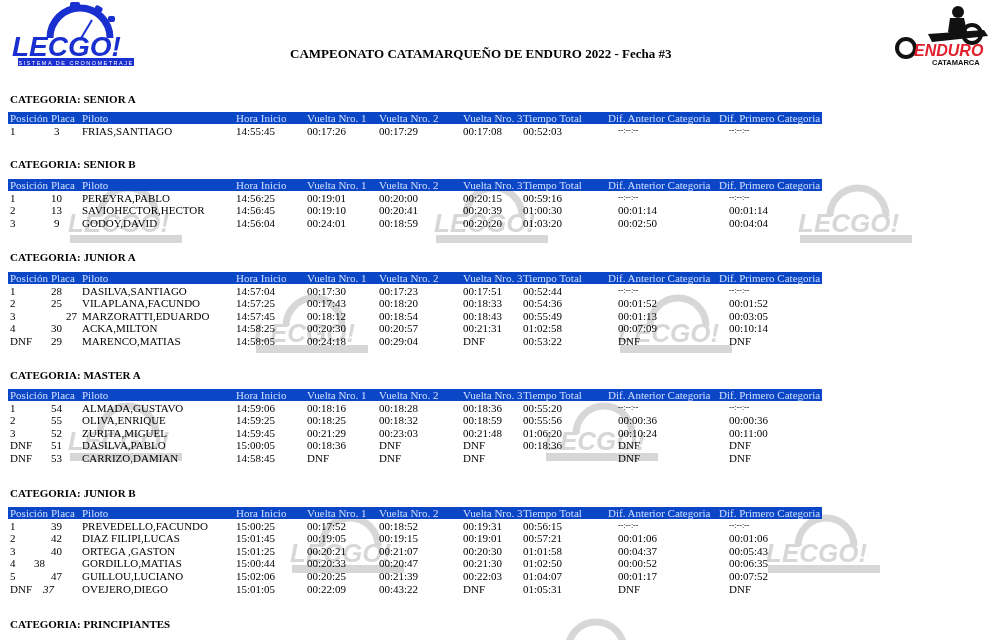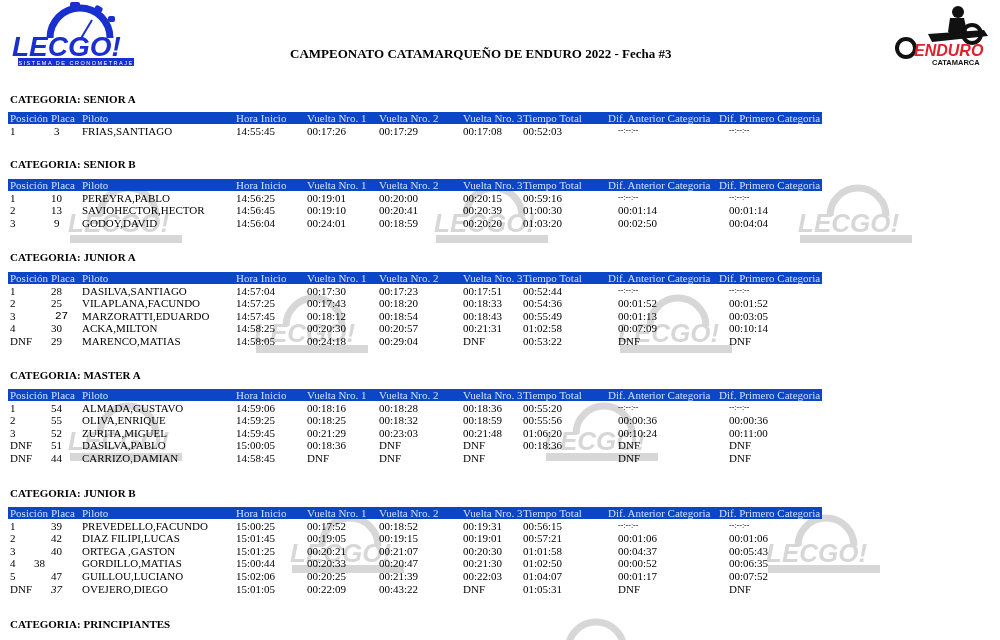--- a/index.html
+++ b/index.html
@@ -199,21 +199,21 @@
       <span class="c c3">14:57:25</span>
       <span class="c c4">00:17:43</span>
       <span class="c c5">00:18:20</span>
       <span class="c c6">00:18:33</span>
       <span class="c c7">00:54:36</span>
       <span class="c c8" style="padding-left: 10px;">00:01:52</span>
       <span class="c c9" style="padding-left: 10px;">00:01:52</span>
     </div>
     <div class="row" style="top: 309.7px;">
       <span class="c c0">3</span>
-      <span class="c c1" style="left: 47px; font-family: Liberation Mono, monospace;">27</span>
+      <span class="c c1" style="left: 58px;">27</span>
       <span class="c c2">MARZORATTI,EDUARDO</span>
       <span class="c c3">14:57:45</span>
       <span class="c c4">00:18:12</span>
       <span class="c c5">00:18:54</span>
       <span class="c c6">00:18:43</span>
       <span class="c c7">00:55:49</span>
       <span class="c c8" style="padding-left: 10px;">00:01:13</span>
       <span class="c c9" style="padding-left: 10px;">00:03:05</span>
     </div>
     <div class="row" style="top: 322.3px;">
@@ -296,21 +296,21 @@
       <span class="c c3">15:00:05</span>
       <span class="c c4">00:18:36</span>
       <span class="c c5">DNF</span>
       <span class="c c6">DNF</span>
       <span class="c c7">00:18:36</span>
       <span class="c c8" style="padding-left: 10px;">DNF</span>
       <span class="c c9" style="padding-left: 10px;">DNF</span>
     </div>
     <div class="row" style="top: 451.9px;">
       <span class="c c0">DNF</span>
-      <span class="c c1" style="left: 43px;">44</span>
+      <span class="c c1" style="left: 43px;">53</span>
       <span class="c c2">CARRIZO,DAMIAN</span>
       <span class="c c3">14:58:45</span>
       <span class="c c4">DNF</span>
       <span class="c c5">DNF</span>
       <span class="c c6">DNF</span>
       <span class="c c7"></span>
       <span class="c c8" style="padding-left: 10px;">DNF</span>
       <span class="c c9" style="padding-left: 10px;">DNF</span>
     </div>
     <div class="cat-title" style="top: 487px;">CATEGORIA: JUNIOR B</div>
@@ -381,21 +381,21 @@
       <span class="c c3">15:02:06</span>
       <span class="c c4">00:20:25</span>
       <span class="c c5">00:21:39</span>
       <span class="c c6">00:22:03</span>
       <span class="c c7">01:04:07</span>
       <span class="c c8" style="padding-left: 10px;">00:01:17</span>
       <span class="c c9" style="padding-left: 10px;">00:07:52</span>
     </div>
     <div class="row" style="top: 582.5px;">
       <span class="c c0">DNF</span>
-      <span class="c c1" style="left: 43px; font-style: italic;">37</span>
+      <span class="c c1" style="left: 35px; font-style: italic;">37</span>
       <span class="c c2">OVEJERO,DIEGO</span>
       <span class="c c3">15:01:05</span>
       <span class="c c4">00:22:09</span>
       <span class="c c5">00:43:22</span>
       <span class="c c6">DNF</span>
       <span class="c c7">01:05:31</span>
       <span class="c c8" style="padding-left: 10px;">DNF</span>
       <span class="c c9" style="padding-left: 10px;">DNF</span>
     </div>
     <div class="cat-title" style="top: 618px;">CATEGORIA: PRINCIPIANTES</div>

